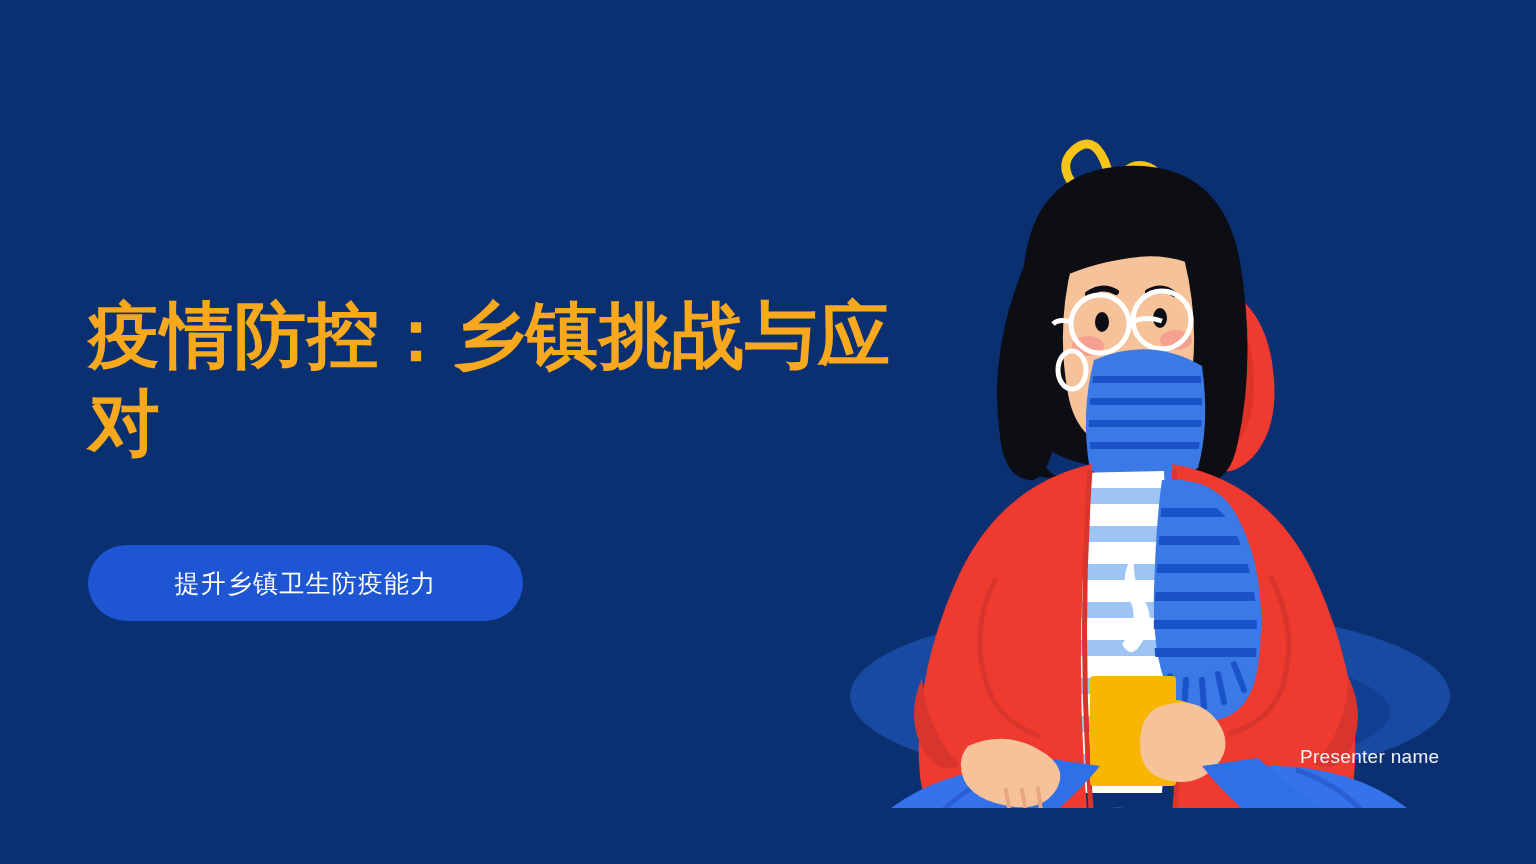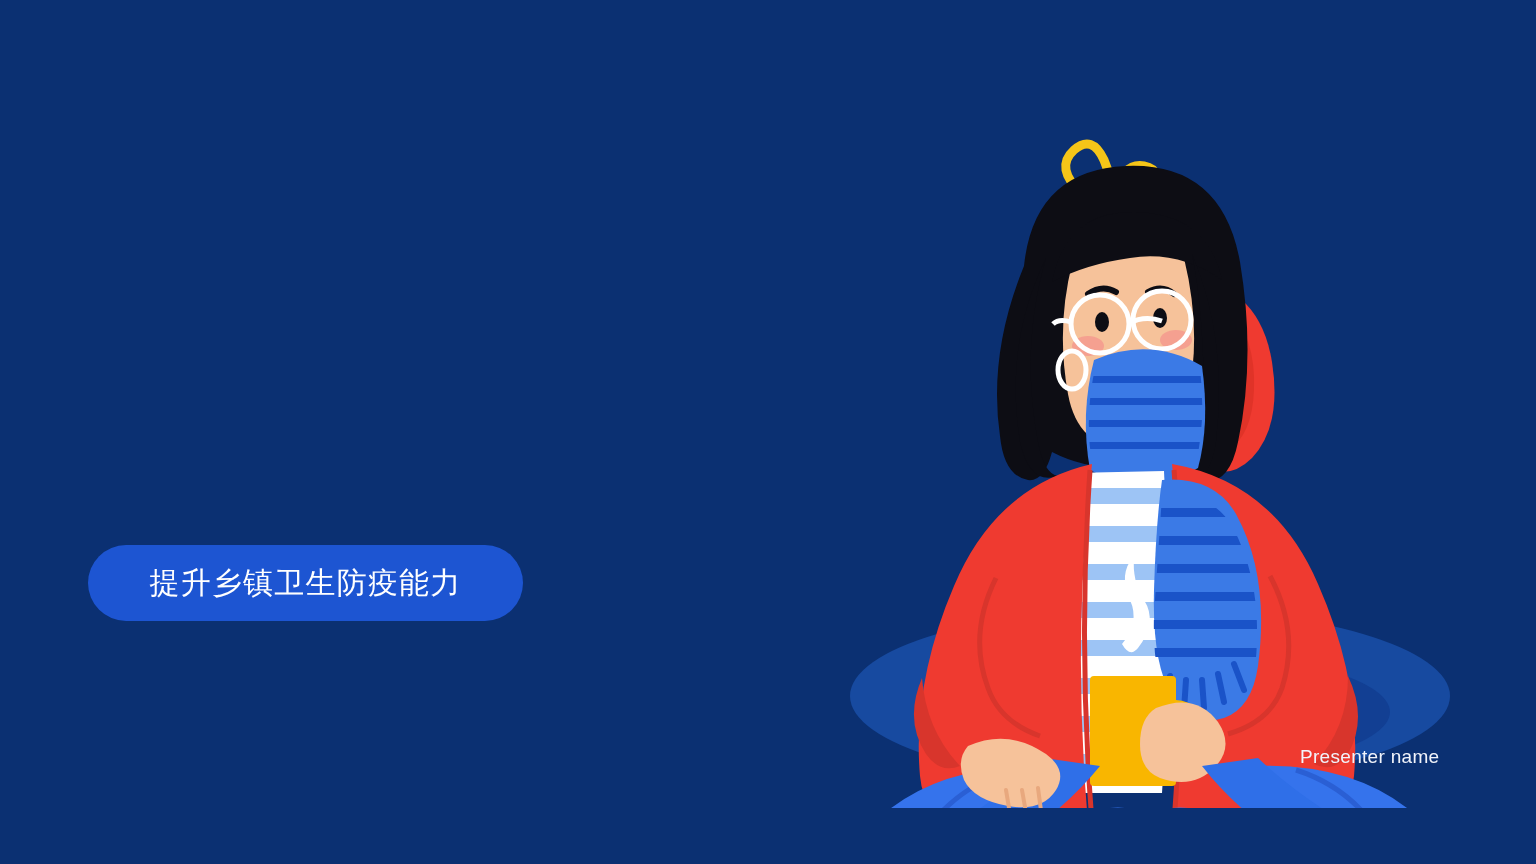--- a/index.html
+++ b/index.html
@@ -44,21 +44,21 @@
     width:435px;
     height:76px;
     background:#1d55d2;
     border-radius:38px;
     display:flex;
     align-items:center;
     justify-content:center;
   }
   .subtitle-pill .subtitle-text {
     color:#ffffff;
-    font-size:30px;
+    font-size:25px;
     letter-spacing:1.2px;
     font-family:"DejaVu Sans","Liberation Sans",sans-serif;
   }
 
   .presenter {
     position:absolute;
     left:1300px;
     top:746px;
     color:#f2f4fb;
     font-size:19px;
@@ -231,20 +231,23 @@
           <path d="M144 796 l-22 30"></path>
           <path d="M572 790 l22 30"></path>
           <path d="M554 796 l22 30"></path>
         </g>
         <path d="M132 766 q24 4 36 24 q-24 10 -44 -4 q-4 -12 8 -20 z" fill="#a9cbfa"></path>
         <path d="M566 766 q-24 4 -36 24 q24 10 44 -4 q4 -12 -8 -20 z" fill="#a9cbfa"></path>
       </g>
     </svg>
   </div>
 
+  <div class="text-block">
+    <h1 class="title">疫情防控：乡镇挑战与应对</h1>
+  </div>
 
   <div class="subtitle-pill">
     <span class="subtitle-text">提升乡镇卫生防疫能力</span>
   </div>
 
   <div class="presenter">Presenter name</div>
 
 </div>
 
 </body></html>

